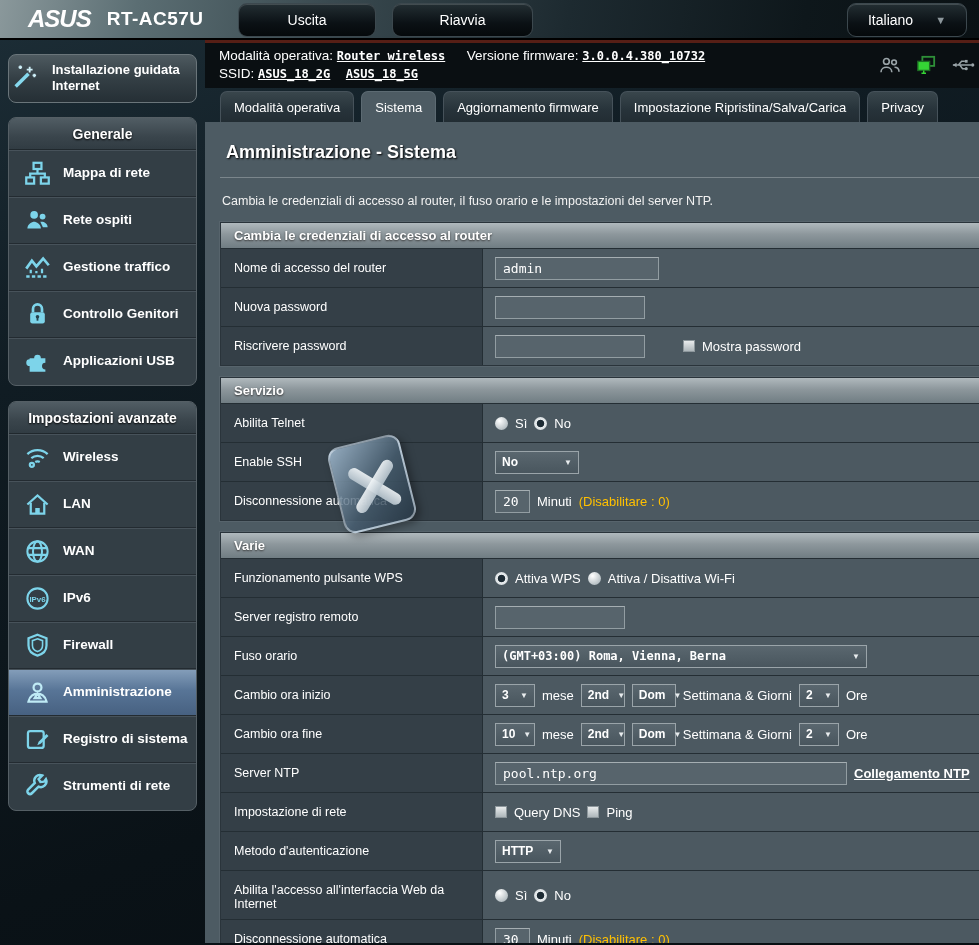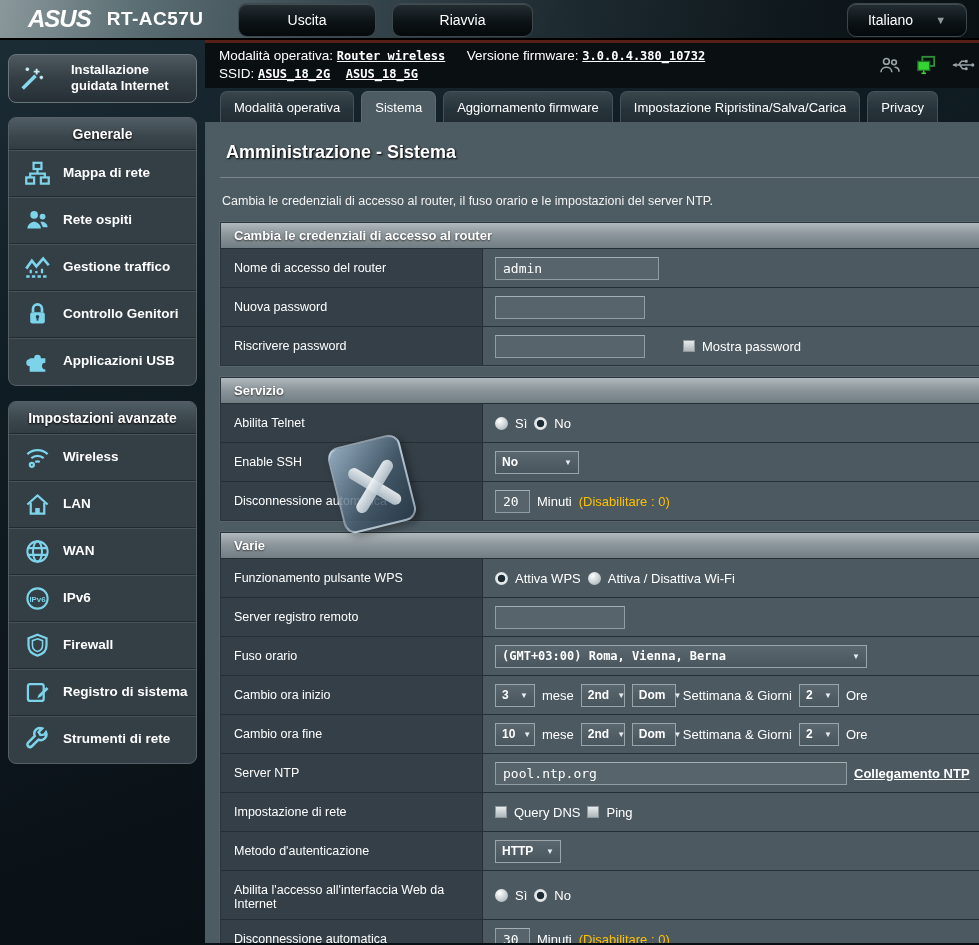--- a/index.html
+++ b/index.html
@@ -20,23 +20,23 @@
   .btn-logout { position:absolute; left:238px; top:3px; width:138px; }
   .btn-reboot { position:absolute; left:392px; top:3px; width:141px; }
   .lang { position:absolute; right:12px; top:3px; width:120px; display:flex;
     align-items:center; justify-content:center; gap:22px; }
   .lang .arr { color:#8d979c; font-size:11px; }
 
   .main { display:flex; height:903px; }
 
   
   .sidebar { width:205px; flex:0 0 205px; padding-top:14px; }
-  .wizard { margin:0 8px 14px 8px; display:flex; align-items:center; gap:24px;
+  .wizard { margin:0 8px 14px 8px; display:flex; gap:12px;
     background:linear-gradient(#4e5a60,#343f45 50%,#252f35);
-    border:1px solid #6a757a; border-radius:8px; padding:7px 8px; cursor:pointer; }
+    border:1px solid #6a757a; border-radius:8px; padding:7px 1px; cursor:pointer; }
   .wizard span.wl { color:#fff; font-weight:bold; font-size:13px; line-height:1.25; }
   .sgroup { margin:0 8px 15px 8px; background:#333e45; border:1px solid #555f65;
     border-radius:8px; overflow:hidden; }
   .sgroup-h { text-align:center; padding:8px 0 7px; color:#fff; font-weight:bold; font-size:14px;
     background:linear-gradient(#515d64,#3a454c 60%,#313c43); border-bottom:1px solid #20282d;
     text-shadow:0 1px 2px #000; }
   .sitem { display:flex; align-items:center; gap:11px; min-height:47px; padding:6px 8px 6px 13px;
     color:#fff; font-weight:bold; font-size:13.5px; border-top:1px solid #47525a;
     border-bottom:1px solid #232b31; cursor:pointer; line-height:1.2; }
   .sitem:last-child { border-bottom:none; }
@@ -238,20 +238,29 @@
         <span>IPv6</span>
       </div>
       <div class="sitem">
         <span class="sicon">
           <svg width="27" height="27" viewBox="0 0 24 24" stroke="#7dd4ea" fill="none" stroke-width="2">
               <path d="M12 2.5 20 5.5V12c0 5-3.8 7.8-8 9-4.2-1.2-8-4-8-9V5.5Z"></path>
               <path d="M12 6 16.5 7.7V12c0 3-2.3 4.7-4.5 5.4C9.8 16.7 7.5 15 7.5 12V7.7Z" stroke-width="1.4"></path>
             </svg>
         </span>
         <span>Firewall</span>
+      </div>
+      <div class="sitem active">
+        <span class="sicon">
+          <svg width="27" height="27" viewBox="0 0 24 24" stroke="#bfeaf5" fill="none" stroke-width="2">
+              <circle cx="12" cy="7.5" r="3.5"></circle>
+              <path d="M4 20c1-5 5-7 8-7s7 2 8 7zM12 13l-2.5 4h5z"></path>
+            </svg>
+        </span>
+        <span>Amministrazione</span>
       </div>
       <div class="sitem">
         <span class="sicon">
           <svg width="27" height="27" viewBox="0 0 24 24" stroke="#7dd4ea" fill="none" stroke-width="2">
               <rect x="3.5" y="4.5" width="14" height="15" rx="2"></rect>
               <path d="M13 14 20 7l1.8 1.8-7 7-3 1.2z" fill="#7dd4ea" stroke="none"></path>
             </svg>
         </span>
         <span>Registro di sistema</span>
       </div>

